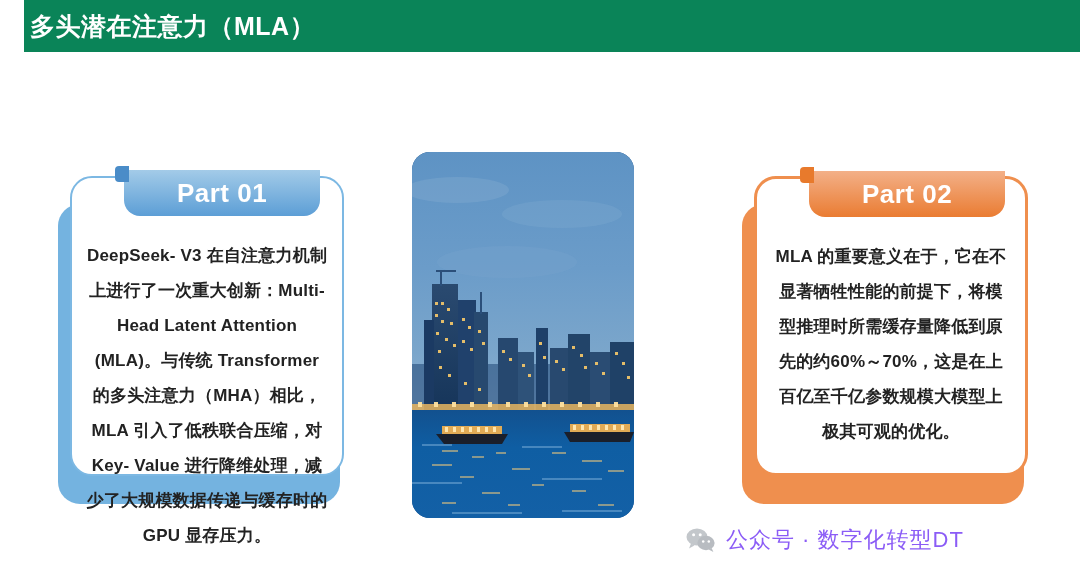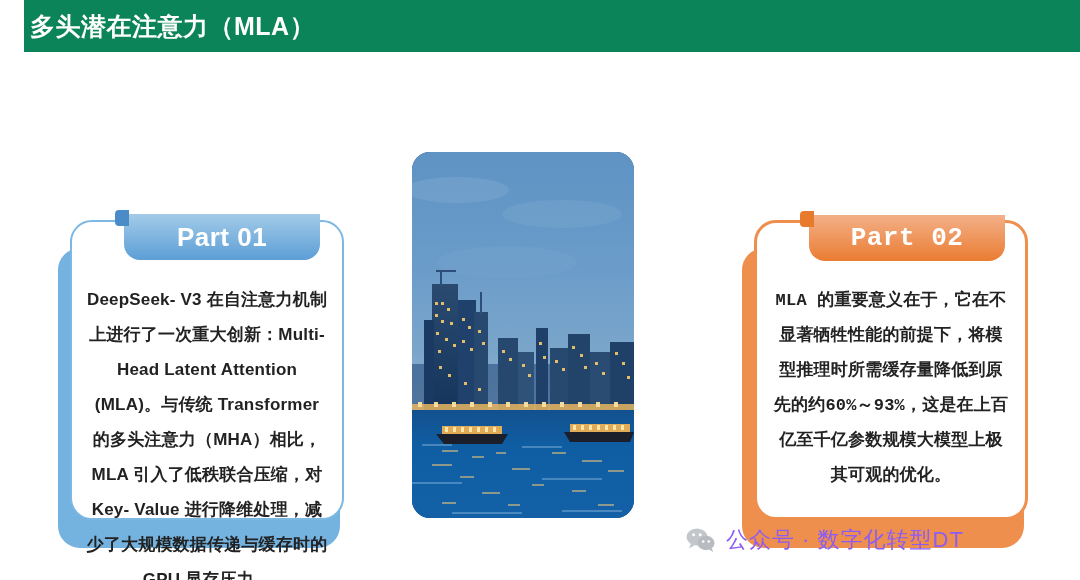--- a/index.html
+++ b/index.html
@@ -36,21 +36,20 @@
     line-height: 52px;
     white-space: nowrap;
   }
 
   
   .card-wrap {
     position: absolute;
     top: 176px;
     width: 290px;
     height: 330px;
-    margin-top: 44px;
   }
   #card-left-wrap  { left: 58px; }
   #card-right-wrap { left: 742px; }
 
   
   .card-backing {
     position: absolute;
     left: 0;
     top: 28px;
     width: 282px;
@@ -65,21 +64,21 @@
     position: absolute;
     left: 12px;
     top: 0px;
     width: 274px;
     height: 300px;
     background: #ffffff;
     border-radius: 22px;
     box-sizing: border-box;
   }
   #card-left-face  { border: 2px solid #7cb8e3; }
-  #card-right-face { border: 3px solid #ef8f4e; font-family: Liberation Mono, monospace; }
+  #card-right-face { border: 3px solid #ef8f4e; }
 
   
   .card-badge {
     position: absolute;
     top: -8px;
     left: 52px;
     width: 196px;
     height: 46px;
     border-radius: 0 0 16px 16px;
     display: flex;
@@ -326,21 +325,21 @@
   </svg>
 </div>
 
 <div class="card-wrap" id="card-right-wrap">
   <div class="card-backing" id="card-right-backing"></div>
   <div class="card-face" id="card-right-face">
     <div class="card-badge" id="badge-right">
       <span class="badge-tab" id="badge-tab-right"></span>
       <span>Part 02</span>
     </div>
-    <div class="card-text">MLA 的重要意义在于，它在不显著牺牲性能的前提下，将模型推理时所需缓存量降低到原先的约60%～93%，这是在上百亿至千亿参数规模大模型上极其可观的优化。</div>
+    <div class="card-text">MLA 的重要意义在于，它在不显著牺牲性能的前提下，将模型推理时所需缓存量降低到原先的约60%～70%，这是在上百亿至千亿参数规模大模型上极其可观的优化。</div>
   </div>
 </div>
 
 <div id="footer-watermark">
   <span>
     <svg id="wechat-icon" width="30" height="26" viewBox="0 0 30 26">
       <ellipse cx="11" cy="10" rx="10.5" ry="8.6" fill="#c3c7cb"></ellipse>
       <path d="M5 16.5 L3 21.5 L8.4 18.4 Z" fill="#c3c7cb"></path>
       <circle cx="7.6" cy="7.8" r="1.5" fill="#ffffff"></circle>
       <circle cx="14.2" cy="7.8" r="1.5" fill="#ffffff"></circle>

